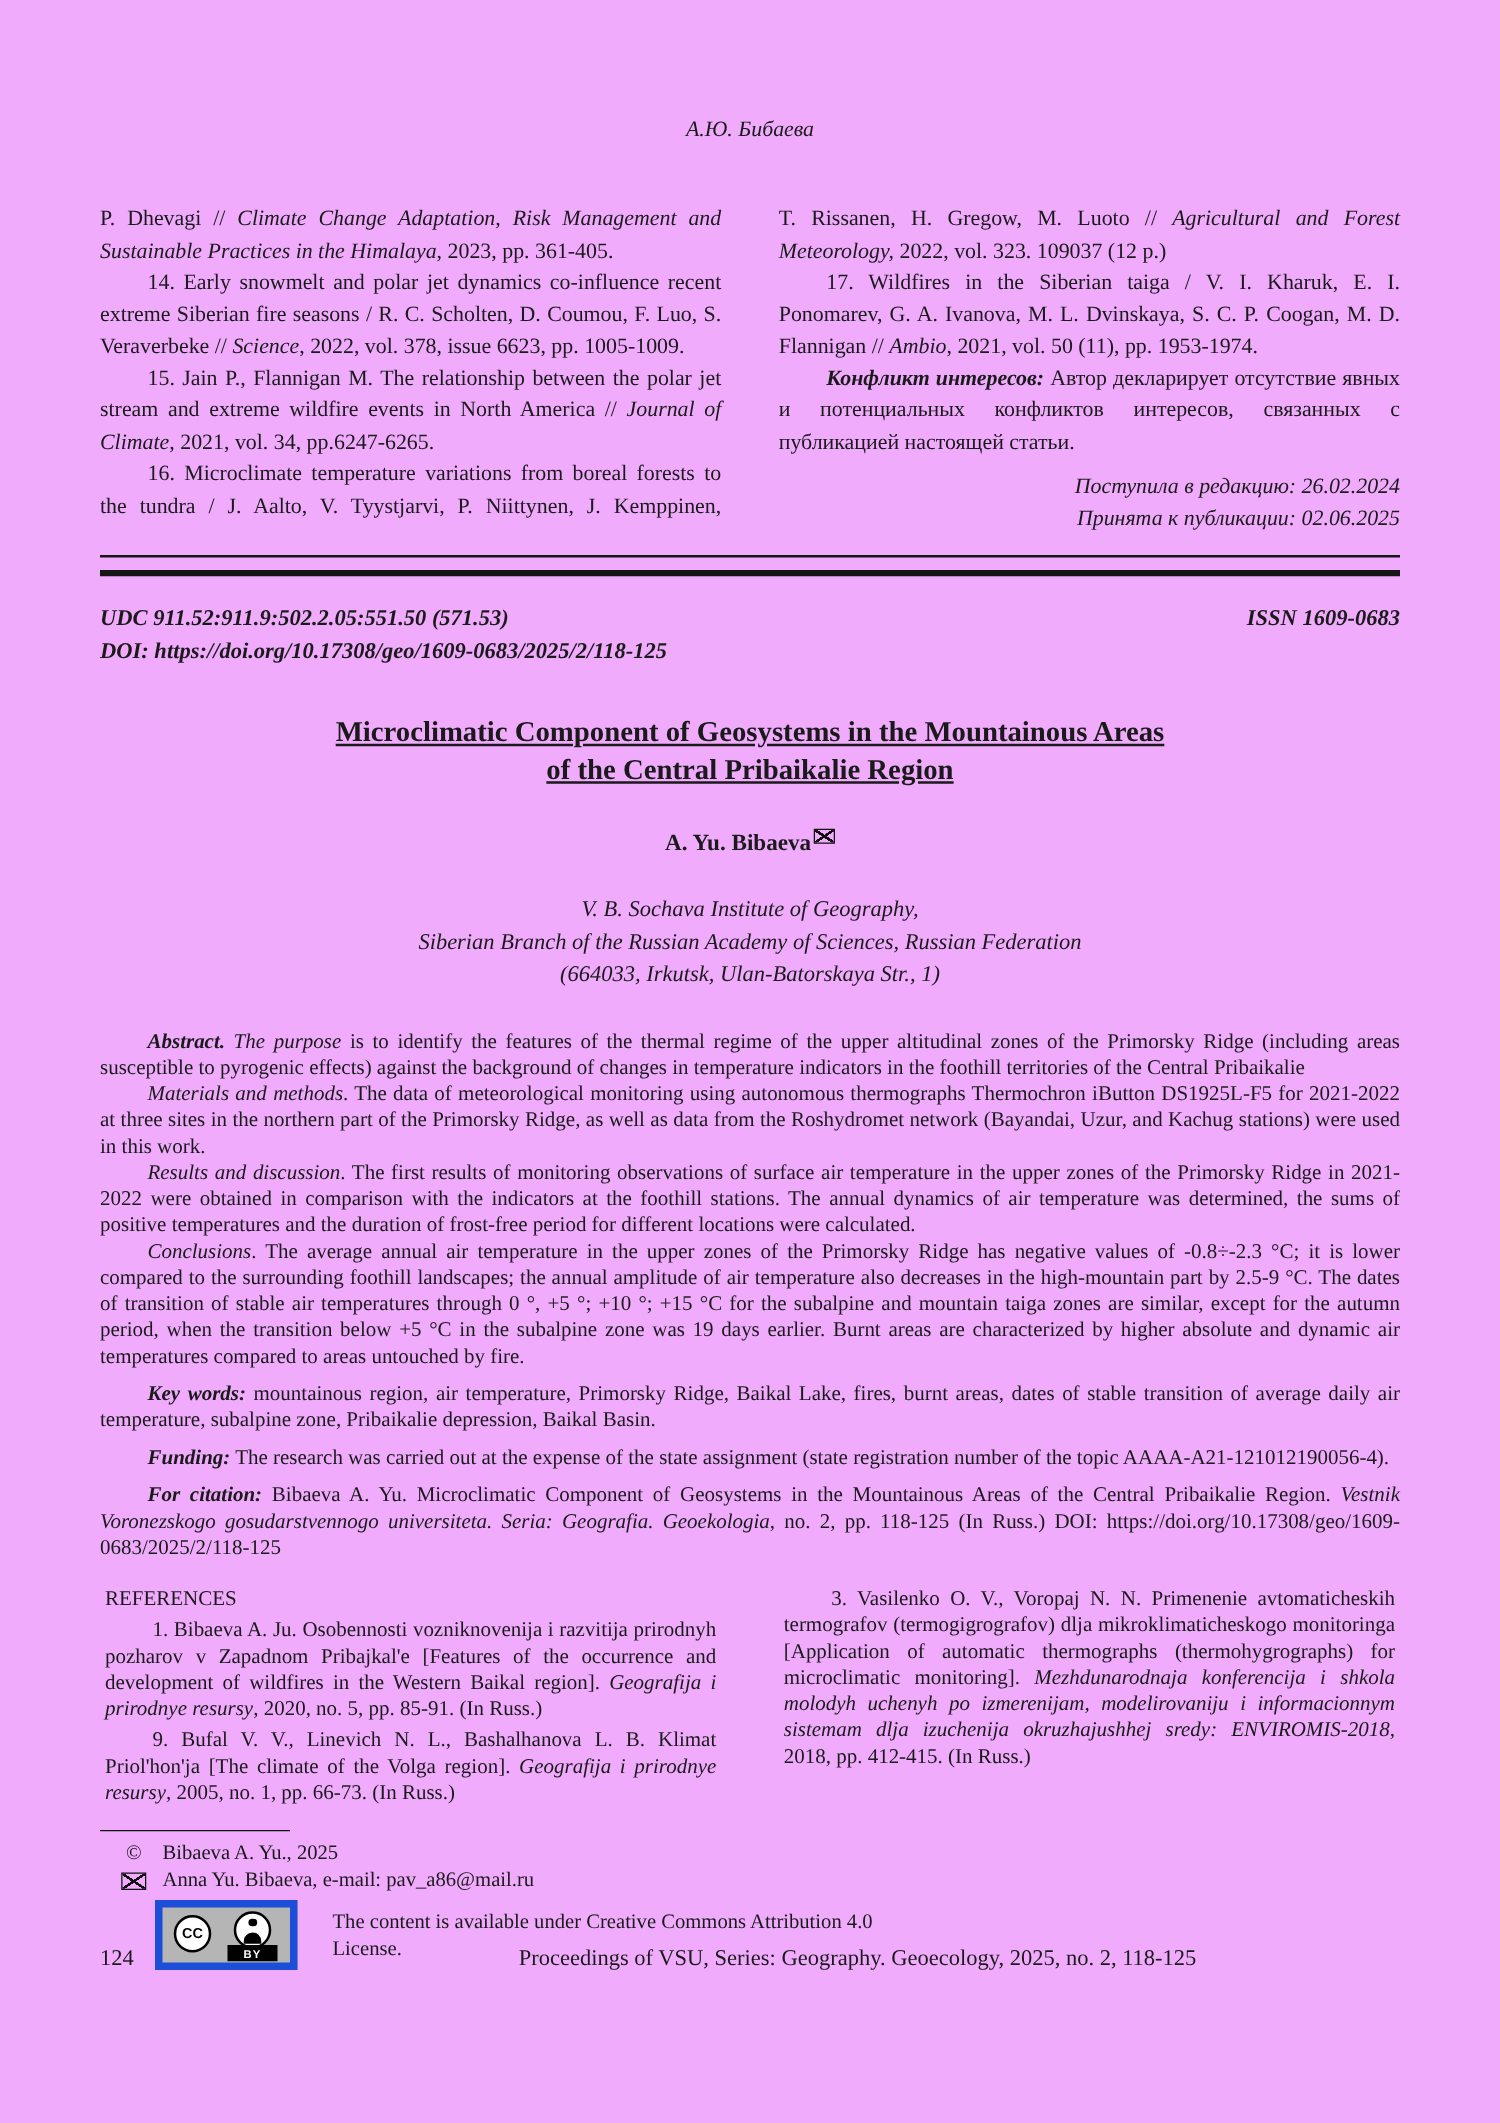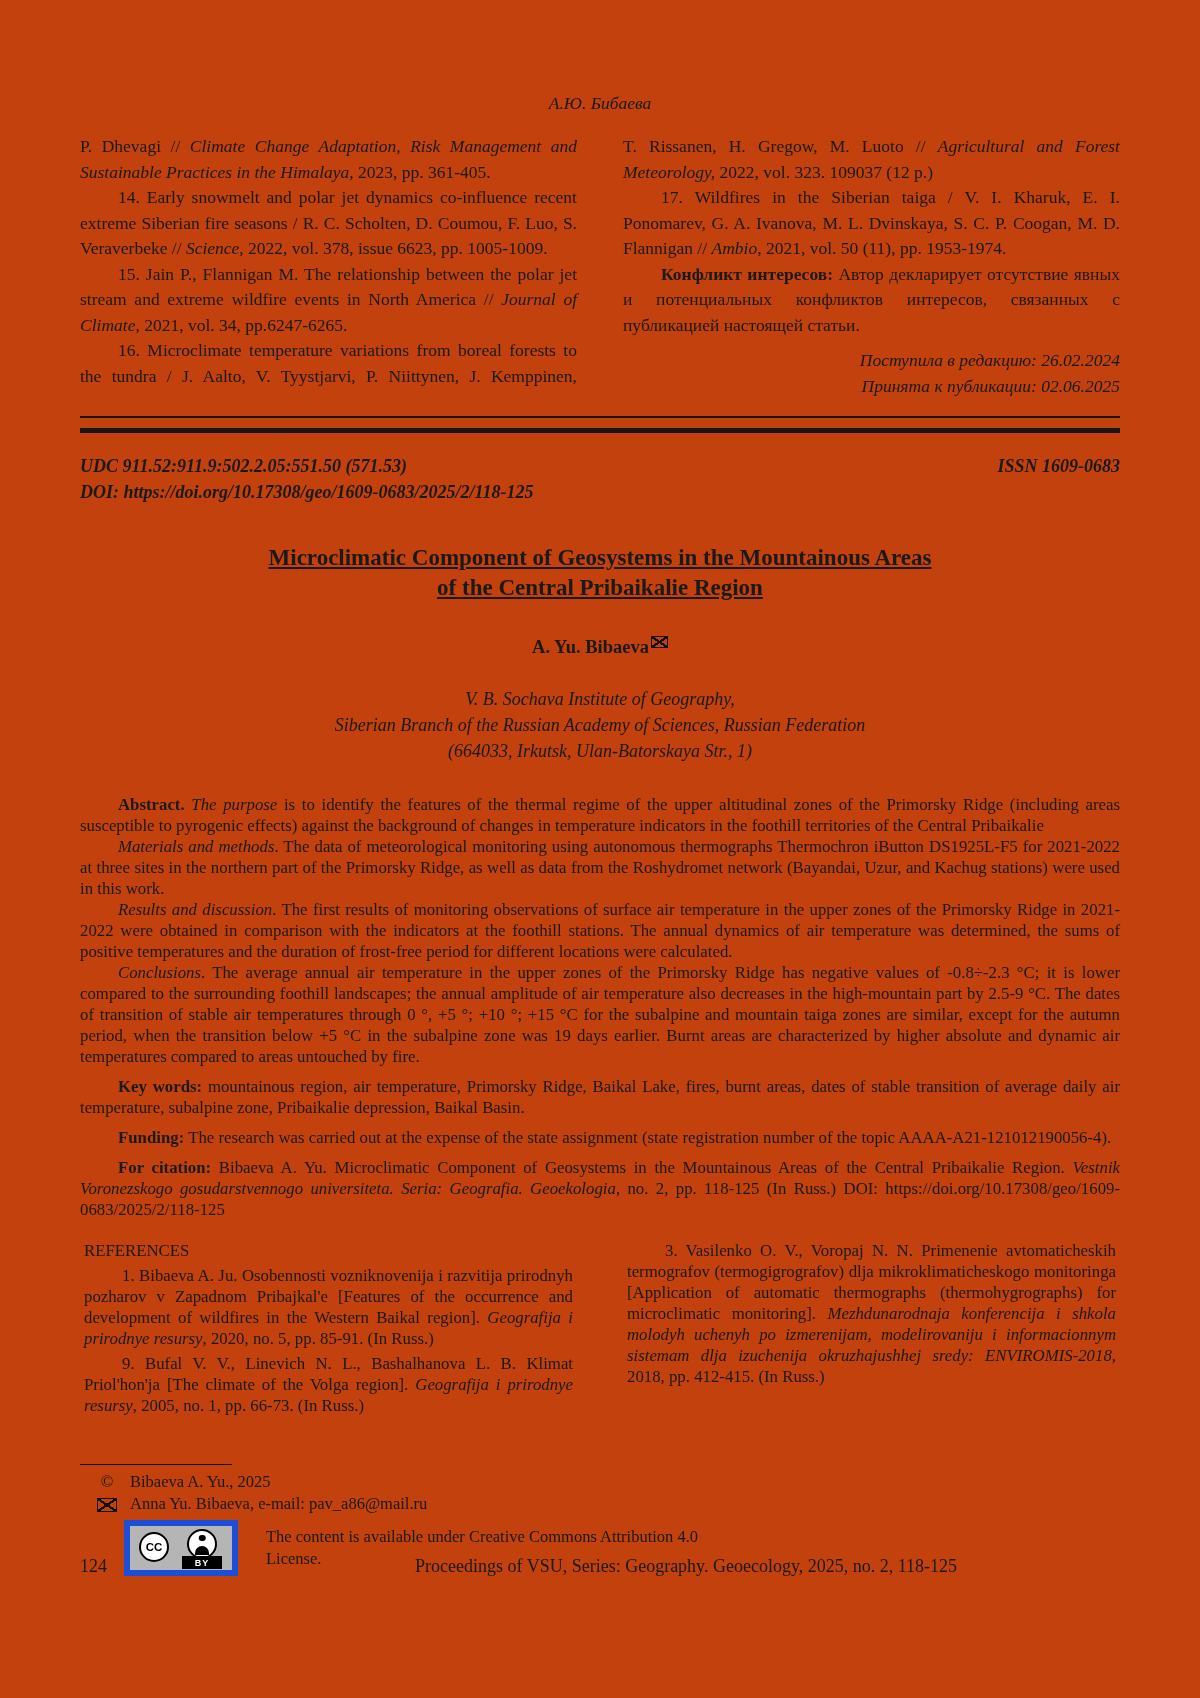--- a/index.html
+++ b/index.html
@@ -1,51 +1,51 @@
 <!DOCTYPE html>
 <html><head>
 <meta charset="utf-8">
 <style>
   html,body{margin:0;padding:0;background:#888;}
   .page{
     position:relative;
     width:1200px;height:1698px;
     margin:0 auto;
-    background:#c2410c;
+    background:#f0abfc;
     color:#1a1a1a;
     font-family:"Liberation Serif", serif;
     box-sizing:border-box;
     padding:92px 80px 0 80px;
     overflow:hidden;
   }
   .running-head{
     text-align:center;
     font-style:italic;
     font-size:17.5px;
     line-height:22px;
   }
   
   .cols{
     display:flex;
     gap:46px;
-    margin-top:20px;
+    margin-top:48px;
     font-size:17.5px;
     line-height:25.5px;
   }
   .col{flex:1;min-width:0;}
   .col p{margin:0;text-align:justify;}
   .ind{text-indent:38px;}
   .cont-end{text-align-last:justify;}
   .dates{
     margin-top:10px;
     text-align:right;
     font-style:italic;
   }
   .s-i{font-style:italic;}
-  .s-bi{font-weight:700;}
+  .s-bi{font-weight:700;font-style:italic;}
   
   .double-rule{
     margin-top:17px;
     height:10px;
     border-top:2.5px solid #161616;
     border-bottom:5px solid #161616;
   }
   
   .meta{
     margin-top:20px;

